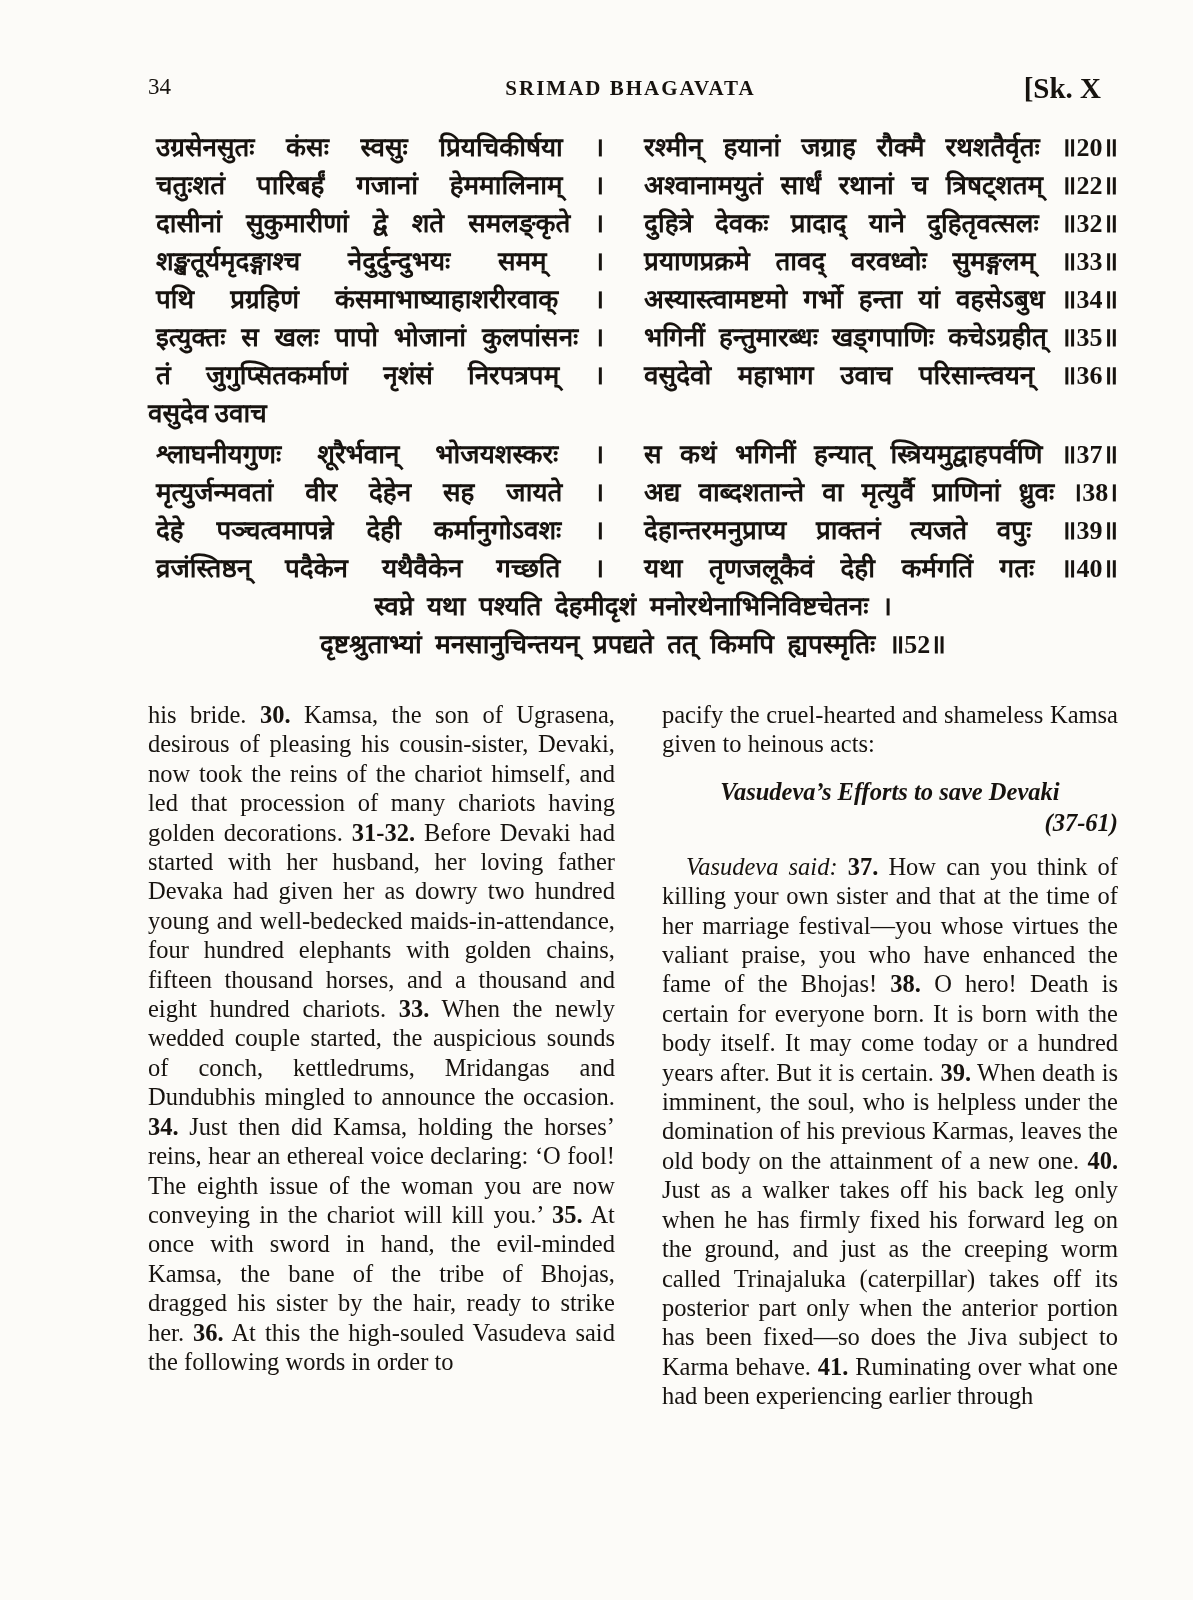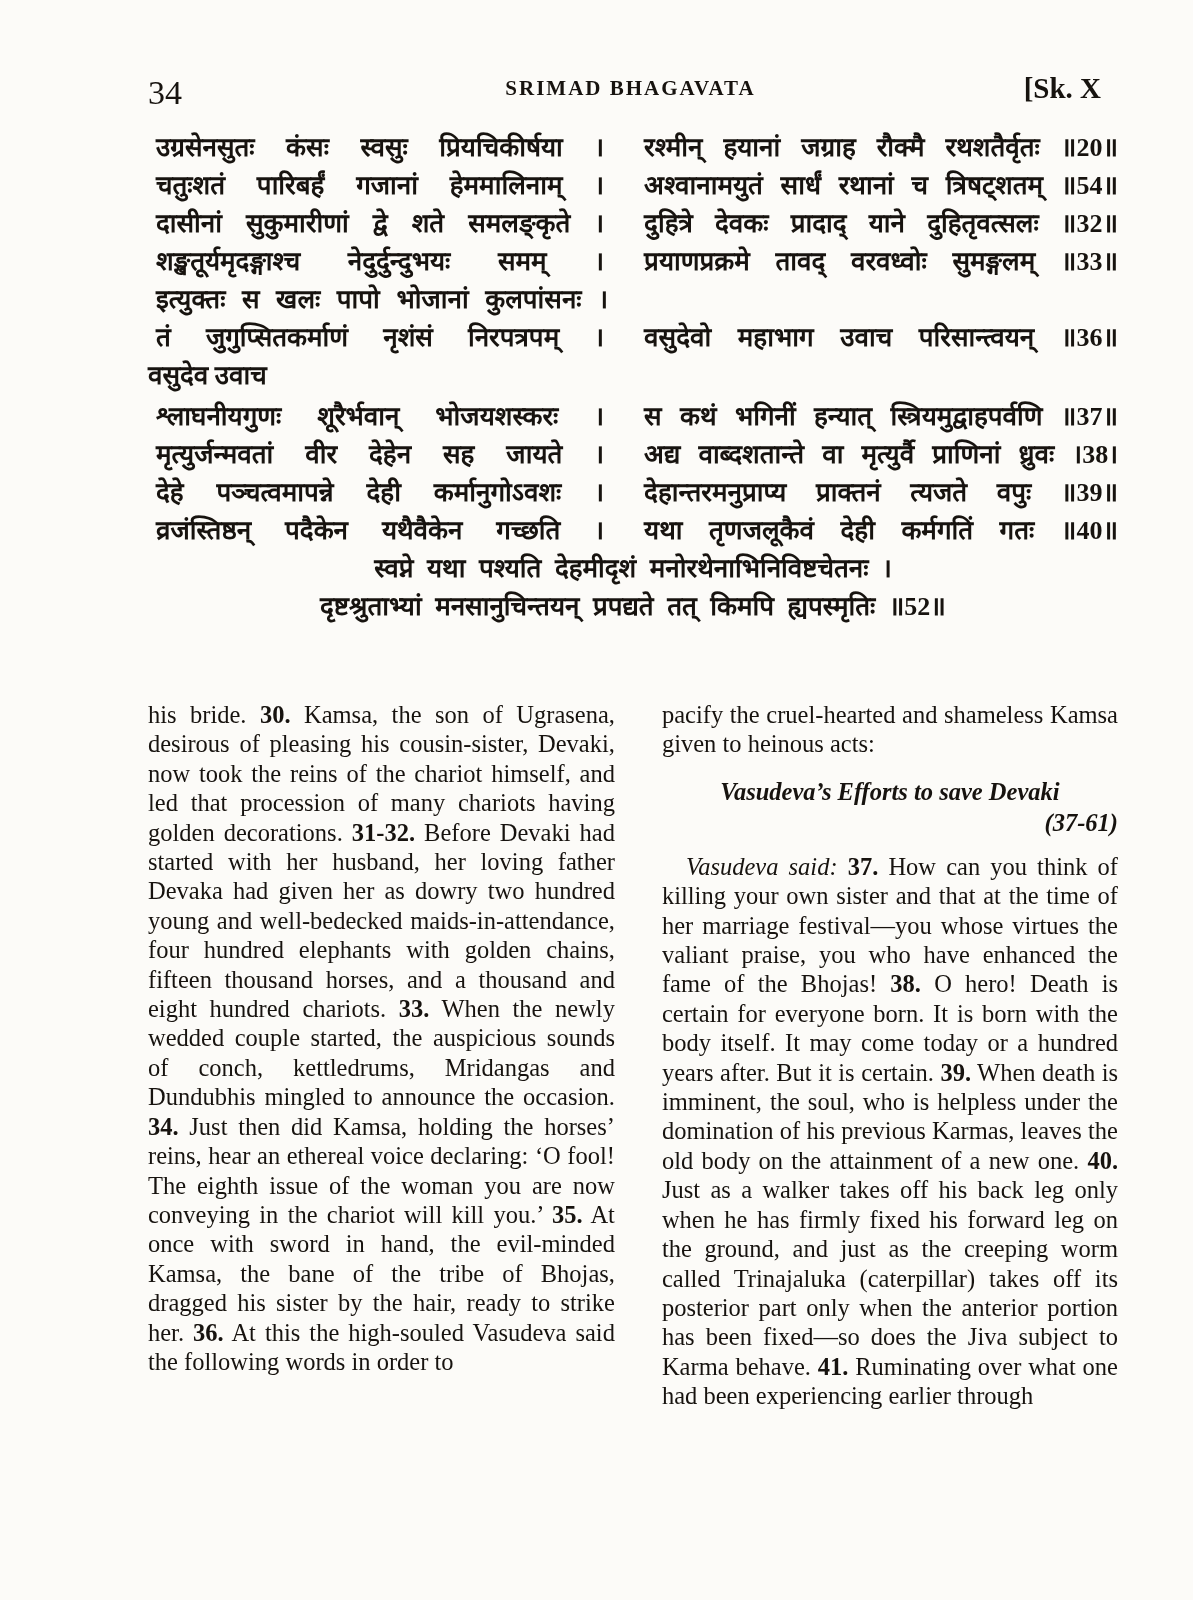--- a/index.html
+++ b/index.html
@@ -22,21 +22,21 @@
     position: absolute;
     top: 72px;
     left: 148px;
     right: 92px;
     height: 34px;
   }
   .page-number {
     position: absolute;
     left: 0;
     top: 2px;
-    font-size: 34px;
+    font-size: 23px;
   }
   .book-title {
     position: absolute;
     left: 12px;
     right: 0;
     top: 4px;
     text-align: center;
     font-size: 21px;
     font-weight: 700;
     letter-spacing: 2px;
@@ -133,36 +133,41 @@
 
     <div>
 
         <div class="vline">
           <span class="vleft">उग्रसेनसुतः कंसः स्वसुः प्रियचिकीर्षया ।</span>
           <span class="vright">रश्मीन् हयानां जग्राह रौक्मै रथशतैर्वृतः ॥20॥</span>
         </div>
 
         <div class="vline">
           <span class="vleft">चतुःशतं पारिबर्हं गजानां हेममालिनाम् ।</span>
-          <span class="vright">अश्वानामयुतं सार्धं रथानां च त्रिषट्शतम् ॥54॥</span>
+          <span class="vright">अश्वानामयुतं सार्धं रथानां च त्रिषट्शतम् ॥22॥</span>
         </div>
 
         <div class="vline">
           <span class="vleft">दासीनां सुकुमारीणां द्वे शते समलङ्कृते ।</span>
           <span class="vright">दुहित्रे देवकः प्रादाद् याने दुहितृवत्सलः ॥32॥</span>
         </div>
 
         <div class="vline">
           <span class="vleft">शङ्खतूर्यमृदङ्गाश्च नेदुर्दुन्दुभयः समम् ।</span>
           <span class="vright">प्रयाणप्रक्रमे तावद् वरवध्वोः सुमङ्गलम् ॥33॥</span>
         </div>
 
+        <div class="vline">
+          <span class="vleft">पथि प्रग्रहिणं कंसमाभाष्याहाशरीरवाक् ।</span>
+          <span class="vright">अस्यास्त्वामष्टमो गर्भो हन्ता यां वहसेऽबुध ॥34॥</span>
+        </div>
 
         <div class="vline">
           <span class="vleft">इत्युक्तः स खलः पापो भोजानां कुलपांसनः ।</span>
+          <span class="vright">भगिनीं हन्तुमारब्धः खड्गपाणिः कचेऽग्रहीत् ॥35॥</span>
         </div>
 
         <div class="vline">
           <span class="vleft">तं जुगुप्सितकर्माणं नृशंसं निरपत्रपम् ।</span>
           <span class="vright">वसुदेवो महाभाग उवाच परिसान्त्वयन् ॥36॥</span>
         </div>
       </div>
 
     <div class="speaker-line">वसुदेव उवाच</div>
 

